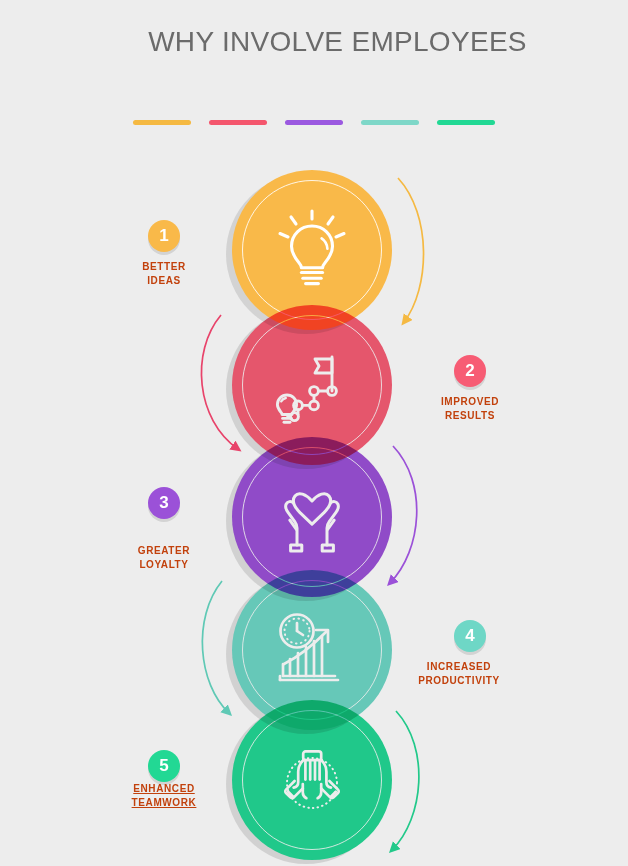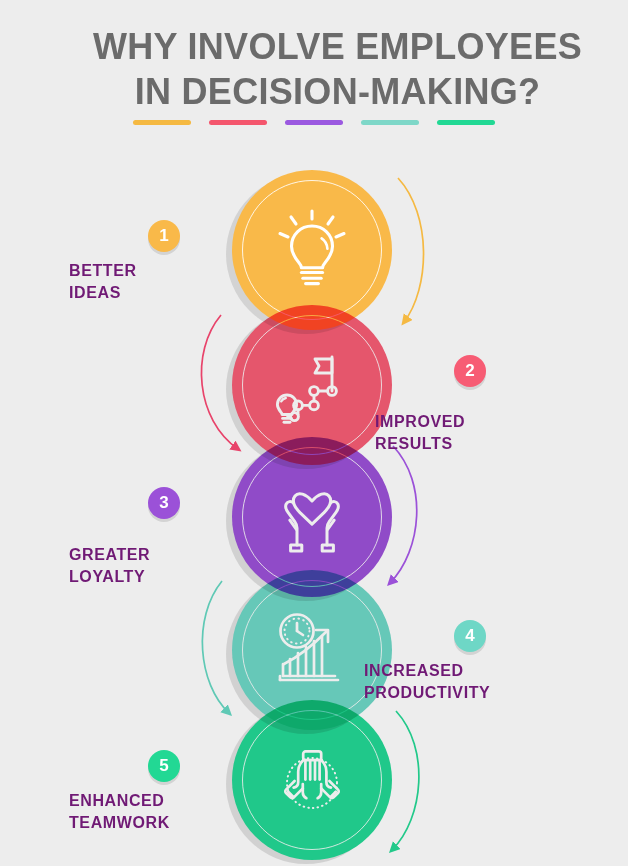--- a/index.html
+++ b/index.html
@@ -8,21 +8,21 @@
     background:#ededed;
     font-family:"Liberation Sans", sans-serif;
     overflow:hidden;
   }
   #canvas { position:relative; width:628px; height:866px; }
 
   
   .title {
     position:absolute; left:0; top:24px; width:628px;
     text-align:center;
-    font-size:36px; font-weight:bold; letter-spacing:0.3px;
+    font-size:28px; font-weight:normal; letter-spacing:0.3px;
     line-height:1.26;
     color:#6b6b6b;
     text-transform:uppercase;
     padding-left:47px;
   }
   .title .line2 { display:block; }
 
   .dividers {
     position:absolute; top:120px; left:0; width:628px;
     display:flex; justify-content:center; gap:18px;
@@ -55,35 +55,35 @@
   
   .badge {
     position:absolute;
     width:32px; height:32px; border-radius:50%;
     color:#ffffff; font-size:17px; font-weight:bold;
     display:flex; align-items:center; justify-content:center;
     box-shadow: 0 3px 0 rgba(120,120,120,0.22);
   }
   .caption {
     position:absolute; width:190px;
-    font-size:16px; font-weight:bold; letter-spacing:0.6px;
-    line-height:1.35; color:#701a75;
+    text-align:center;
+    font-size:10px; font-weight:bold; letter-spacing:0.6px;
+    line-height:1.35; color:#c2410c;
     text-transform:uppercase;
   }
 
   .arrows { position:absolute; left:0; top:0; width:628px; height:866px; pointer-events:none; }
 </style>
 </head>
 <body style="background: rgb(237, 237, 237);">
 
 <div id="canvas">
 
   <div class="title" style="color: rgb(107, 107, 107);">
     <span>WHY INVOLVE EMPLOYEES</span>
-    <span class="line2">IN DECISION-MAKING?</span>
   </div>
 
   <div class="dividers">
     <span class="dash" id="dash0" style="background: rgb(245, 185, 66);"></span>
     <span class="dash" id="dash1" style="background: rgb(244, 86, 109);"></span>
     <span class="dash" id="dash2" style="background: rgb(155, 89, 224);"></span>
     <span class="dash" id="dash3" style="background: rgb(126, 215, 200);"></span>
     <span class="dash" id="dash4" style="background: rgb(34, 216, 148);"></span>
   </div>
 
@@ -162,21 +162,21 @@
             <path d="M17 52 c-5.3 0 -9.6 4.2 -9.6 9.4 0 3.4 2 5.8 3.4 7.6 0.9 1 1.2 1.6 1.2 2.5 h10 c0-0.9 0.3-1.5 1.2-2.5 1.4-1.8 3.4-4.2 3.4-7.6 C26.6 56.2 22.3 52 17 52 Z"></path>
             <path d="M12.6 75.4 h8.8"></path>
             <path d="M14 79.2 h6"></path>
             <path d="M11.2 58.4 c1-1.8 2.6-3 4.6-3.4" stroke-width="2.3"></path>
           </svg>
         </div>
       </div>
       <div class="badge" id="bdg1" style="left: 222px; top: 50px; background: rgb(247, 92, 116);">
         <span>2</span>
       </div>
-      <div class="caption" style="left:143px; top:90px;margin-top:16px;">
+      <div class="caption" style="left:143px; top:90px;">
         <span>IMPROVED</span><br>
         <span>RESULTS</span>
       </div>
     </div>
 
     <div class="node" id="node2" style="left:232px; top:437px;">
       <div class="bubble mix" id="bub2" style="background: rgb(155, 81, 216);">
         <div class="inner-ring"></div>
         <div class="glyph">
           <svg width="88" height="88" viewBox="0 0 88 88" fill="none" stroke="#ffffff" stroke-width="3" stroke-linecap="round" stroke-linejoin="round">
@@ -250,20 +250,20 @@
             <path d="M60.4 44 l8.6 8.6 a2.4 2.4 0 0 1 0 3.4 l-4.4 4.4 a2.4 2.4 0 0 1 -3.4 0 l-9 -9"></path>
             <path d="M66.8 54.8 l-5.4 5.4"></path>
             <path d="M33.8 47 v8.6 c0 2.6 1.4 4.6 3.6 5.6"></path>
             <path d="M52.2 47 v8.6 c0 2.6 -1.4 4.6 -3.6 5.6"></path>
           </svg>
         </div>
       </div>
       <div class="badge" id="bdg4" style="left: -84px; top: 50px; background: rgb(34, 216, 148);">
         <span>5</span>
       </div>
-      <div class="caption" style="left:-163px; top:90px;">
+      <div class="caption" style="left:-163px; top:82px;text-decoration:underline;">
         <span>ENHANCED</span><br>
         <span>TEAMWORK</span>
       </div>
     </div>
 
   </div>
 </div>
 
 </body></html>

